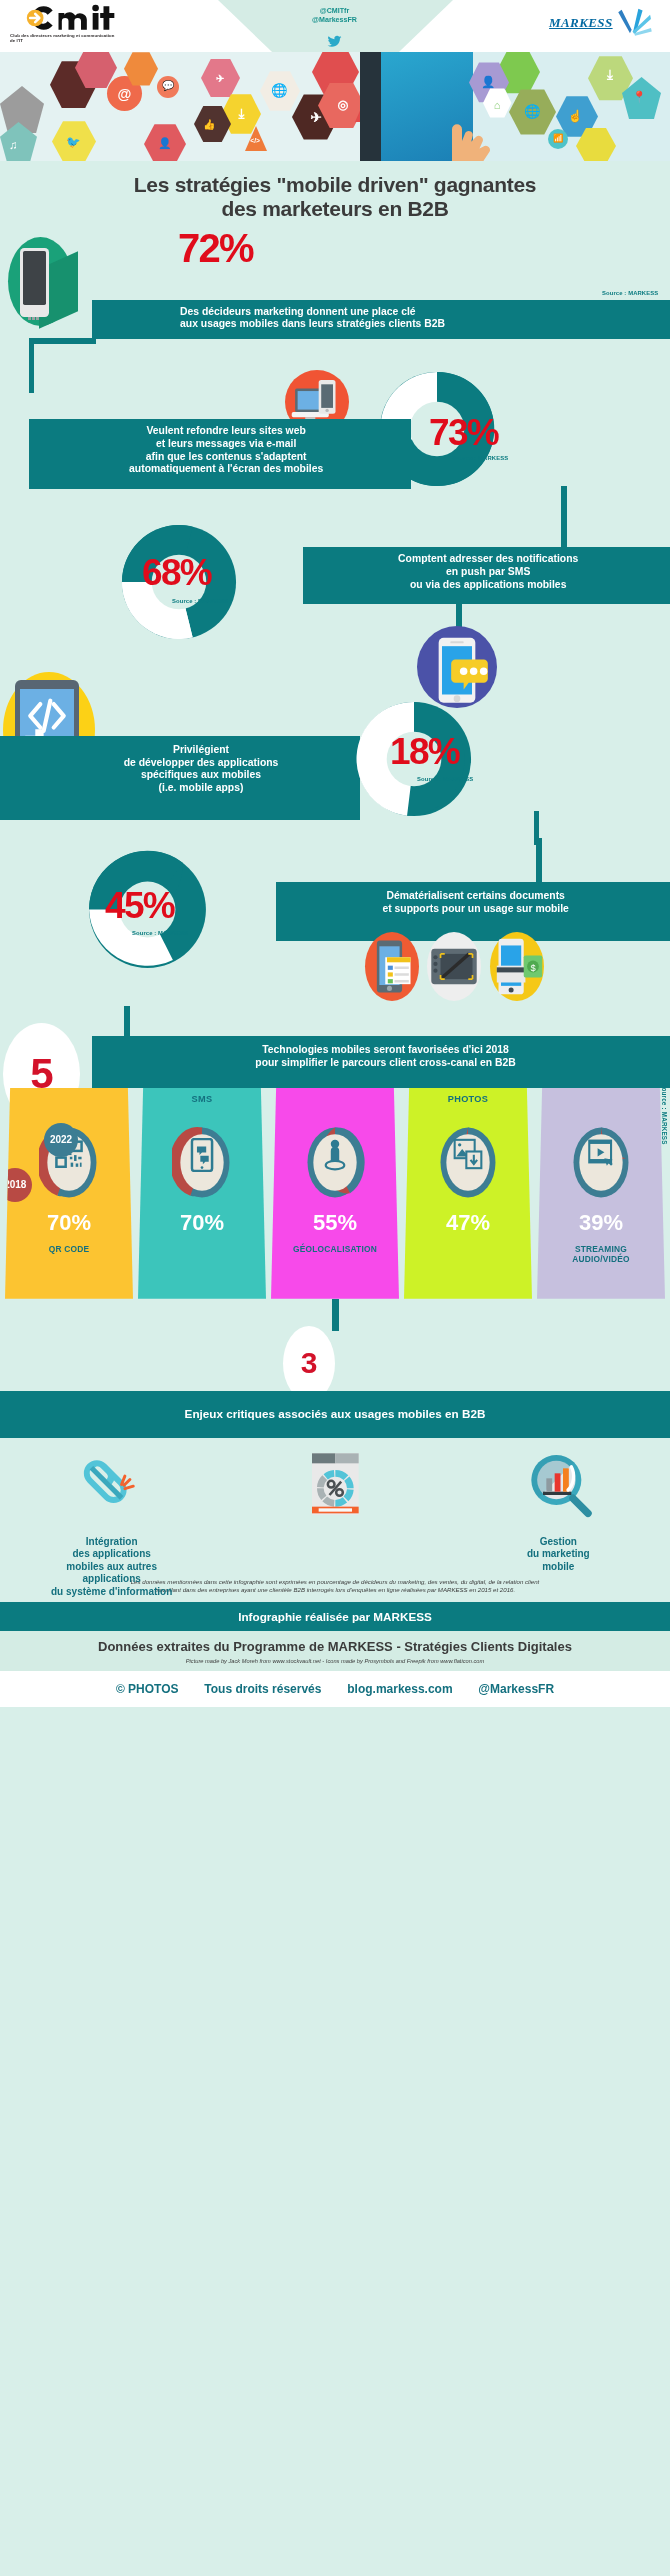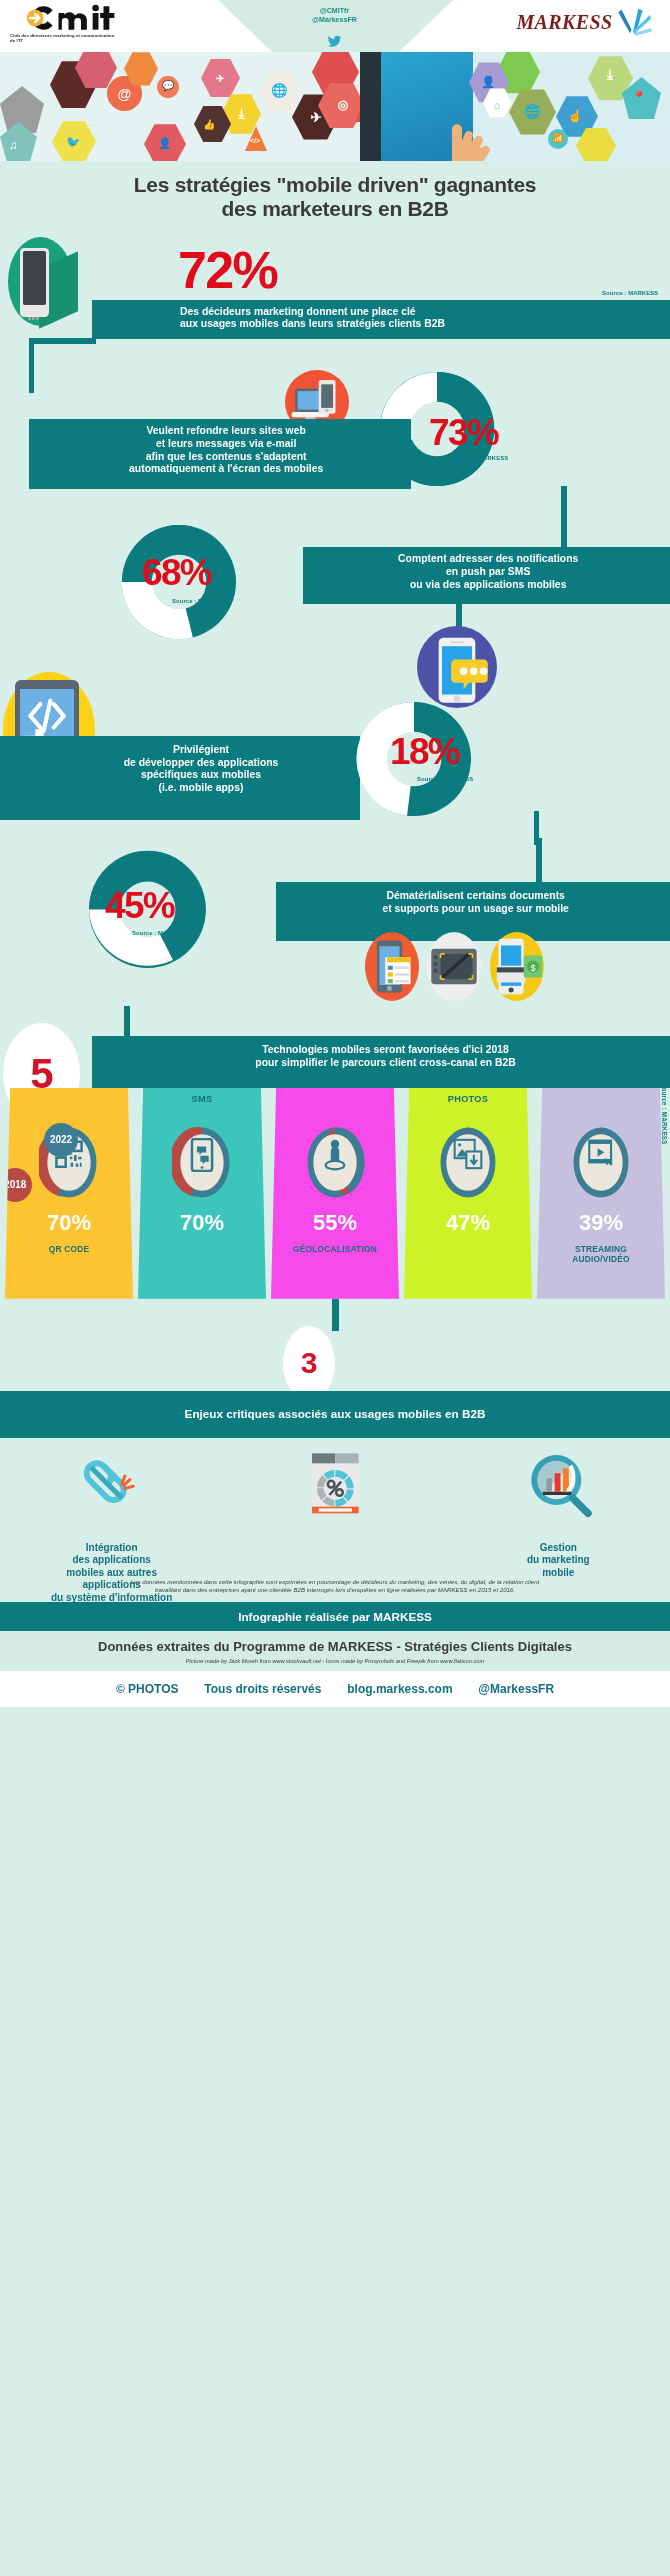--- a/index.html
+++ b/index.html
@@ -24,21 +24,21 @@
     font-size:4.3px; line-height:5.4px; color:#231f20; width:109px;
     margin-top:0.8px; font-weight:bold; letter-spacing:0.1px;
   }
   .twitter-handles {
     position:absolute; left:276px; top:6.7px; width:117px; text-align:center;
     color:#17908c; font-size:7.1px; font-weight:bold; line-height:9.2px;
   }
   .tw-bird { position:absolute; left:327px; top:34px; width:15px; height:15px; }
   .markess-logo { position:absolute; right:18.4px; top:8.4px; display:flex; align-items:center; }
   .markess-word { font-family:"Liberation Serif", serif; font-style:italic; font-weight:bold;
-                  font-size:20px; color:#7f1d1d; letter-spacing:0.4px; }
+                  font-size:13px; color:#0369a1; letter-spacing:0.4px;text-decoration:underline; }
 
   
   .hero { position:relative; width:670px; height:109px; overflow:hidden;
           background:#d9eef0; }
   .hero-left { position:absolute; inset:0 285px 0 0; background:#e4f2f2; }
   .hero-phone { position:absolute; left:381px; top:0; width:92px; height:109px;
                 background:linear-gradient(160deg,#2aa7cf,#1b7fb5); }
   .hero-phone2 { position:absolute; left:360px; top:0; width:25px; height:109px; background:#26333b;}
   .hand { position:absolute; left:427px; top:49px; width:75px; height:60px; }
   .hex { position:absolute; }
@@ -67,21 +67,21 @@
   .block1 { position:relative; height:168px; }
   .b1-ellipse { position:absolute; left:8.4px; top:11.7px; width:65px; height:89px;
                 background:#1aa179; border-radius:50%; }
   .b1-shadow { position:absolute; left:39px; top:34px; width:39px; height:60px;
                background:#17916e; transform:skewY(-24deg); }
   .b1-phone { position:absolute; left:20px; top:22px; width:28.5px; height:69px;
               background:#e8e8e8; border-radius:4.2px; }
   .b1-screen { position:absolute; left:22.6px; top:25px; width:23.5px; height:54px; background:#3e4347; border-radius:1.7px; }
   .b1-home { position:absolute; left:28px; top:82px; width:13.4px; height:3.4px; }
   .b1-home span { display:inline-block; width:2.5px; height:2.5px; background:#9aa0a3; margin-right:1.7px;}
-  .b1-pct { position:absolute; left:178px; top:14px; font-size:52px; }
+  .b1-pct { position:absolute; left:178px; top:0; font-size:40px; }
   .b1-src { position:absolute; right:11.7px; top:64px; }
   .b1-bar { position:absolute; left:92px; top:74px; right:0; height:39px; background:#0b7b80; }
   .b1-bar .banner-text { padding:5.9px 0 0 88px; }
   .b1-stem { position:absolute; left:28.5px; top:112px; width:5.9px; height:55px; background:#0b7b80; }
   .b1-stem2 { position:absolute; left:28.5px; top:112px; width:67px; height:5.9px; background:#0b7b80; }
 
   
   .block2 { position:relative; height:126px; }
   .b2-lbar { position:absolute; left:28.5px; top:25px; width:382px; height:70px; background:#0b7b80; }
   .b2-lbar .banner-text { padding:6.7px 11.7px 0 25px; text-align:center; }
@@ -157,21 +157,21 @@
   .three-sec { position:relative; height:276px; }
   .three-stem { position:absolute; left:332px; top:0; width:6.7px; height:32px; background:#0b7b80; }
   .three-ell { position:absolute; left:283px; top:27px; width:52px; height:75px; background:#fff;
                border-radius:50%; display:flex; align-items:center; justify-content:center;
                color:#d3122a; font-size:30px; font-weight:bold; }
   .three-bar { position:absolute; left:0; top:92px; right:0; height:47px; background:#0b7b80;
                display:flex; align-items:center; justify-content:center; }
   .enjeux { position:absolute; left:0; top:151px; right:0; display:flex; }
   .enjeu { flex:1; text-align:center; }
   .enjeu-icon { height:70px; display:flex; align-items:center; justify-content:center; }
-  .enjeu-txt { color:#14707f; font-size:10px; font-weight:bold; line-height:12.6px; margin-top:22px;}
+  .enjeu-txt { color:#14707f; font-size:10px; font-weight:bold; line-height:12.6px; margin-top:16px;}
 
   
   .foot-note { text-align:center; font-size:6.1px; font-style:italic; color:#3b3b3b;
                line-height:8.4px; padding:3.4px 34px 6.7px; background:#d8efe9; }
   .foot-teal { background:#0b7b80; color:#fff; text-align:center; font-weight:bold;
                font-size:11.7px; padding:8.4px 0; }
   .foot-pale { background:#d4ece4; text-align:center; padding:7.5px 0 6.7px; }
   .foot-pale .l1 { font-size:13px; font-weight:bold; color:#3b3b3b; }
   .foot-pale .l2 { font-size:5.7px; font-style:italic; color:#3b3b3b; margin-top:4.2px; }
   .foot-white { background:#fff; text-align:center; padding:10px 0 11.7px; }

